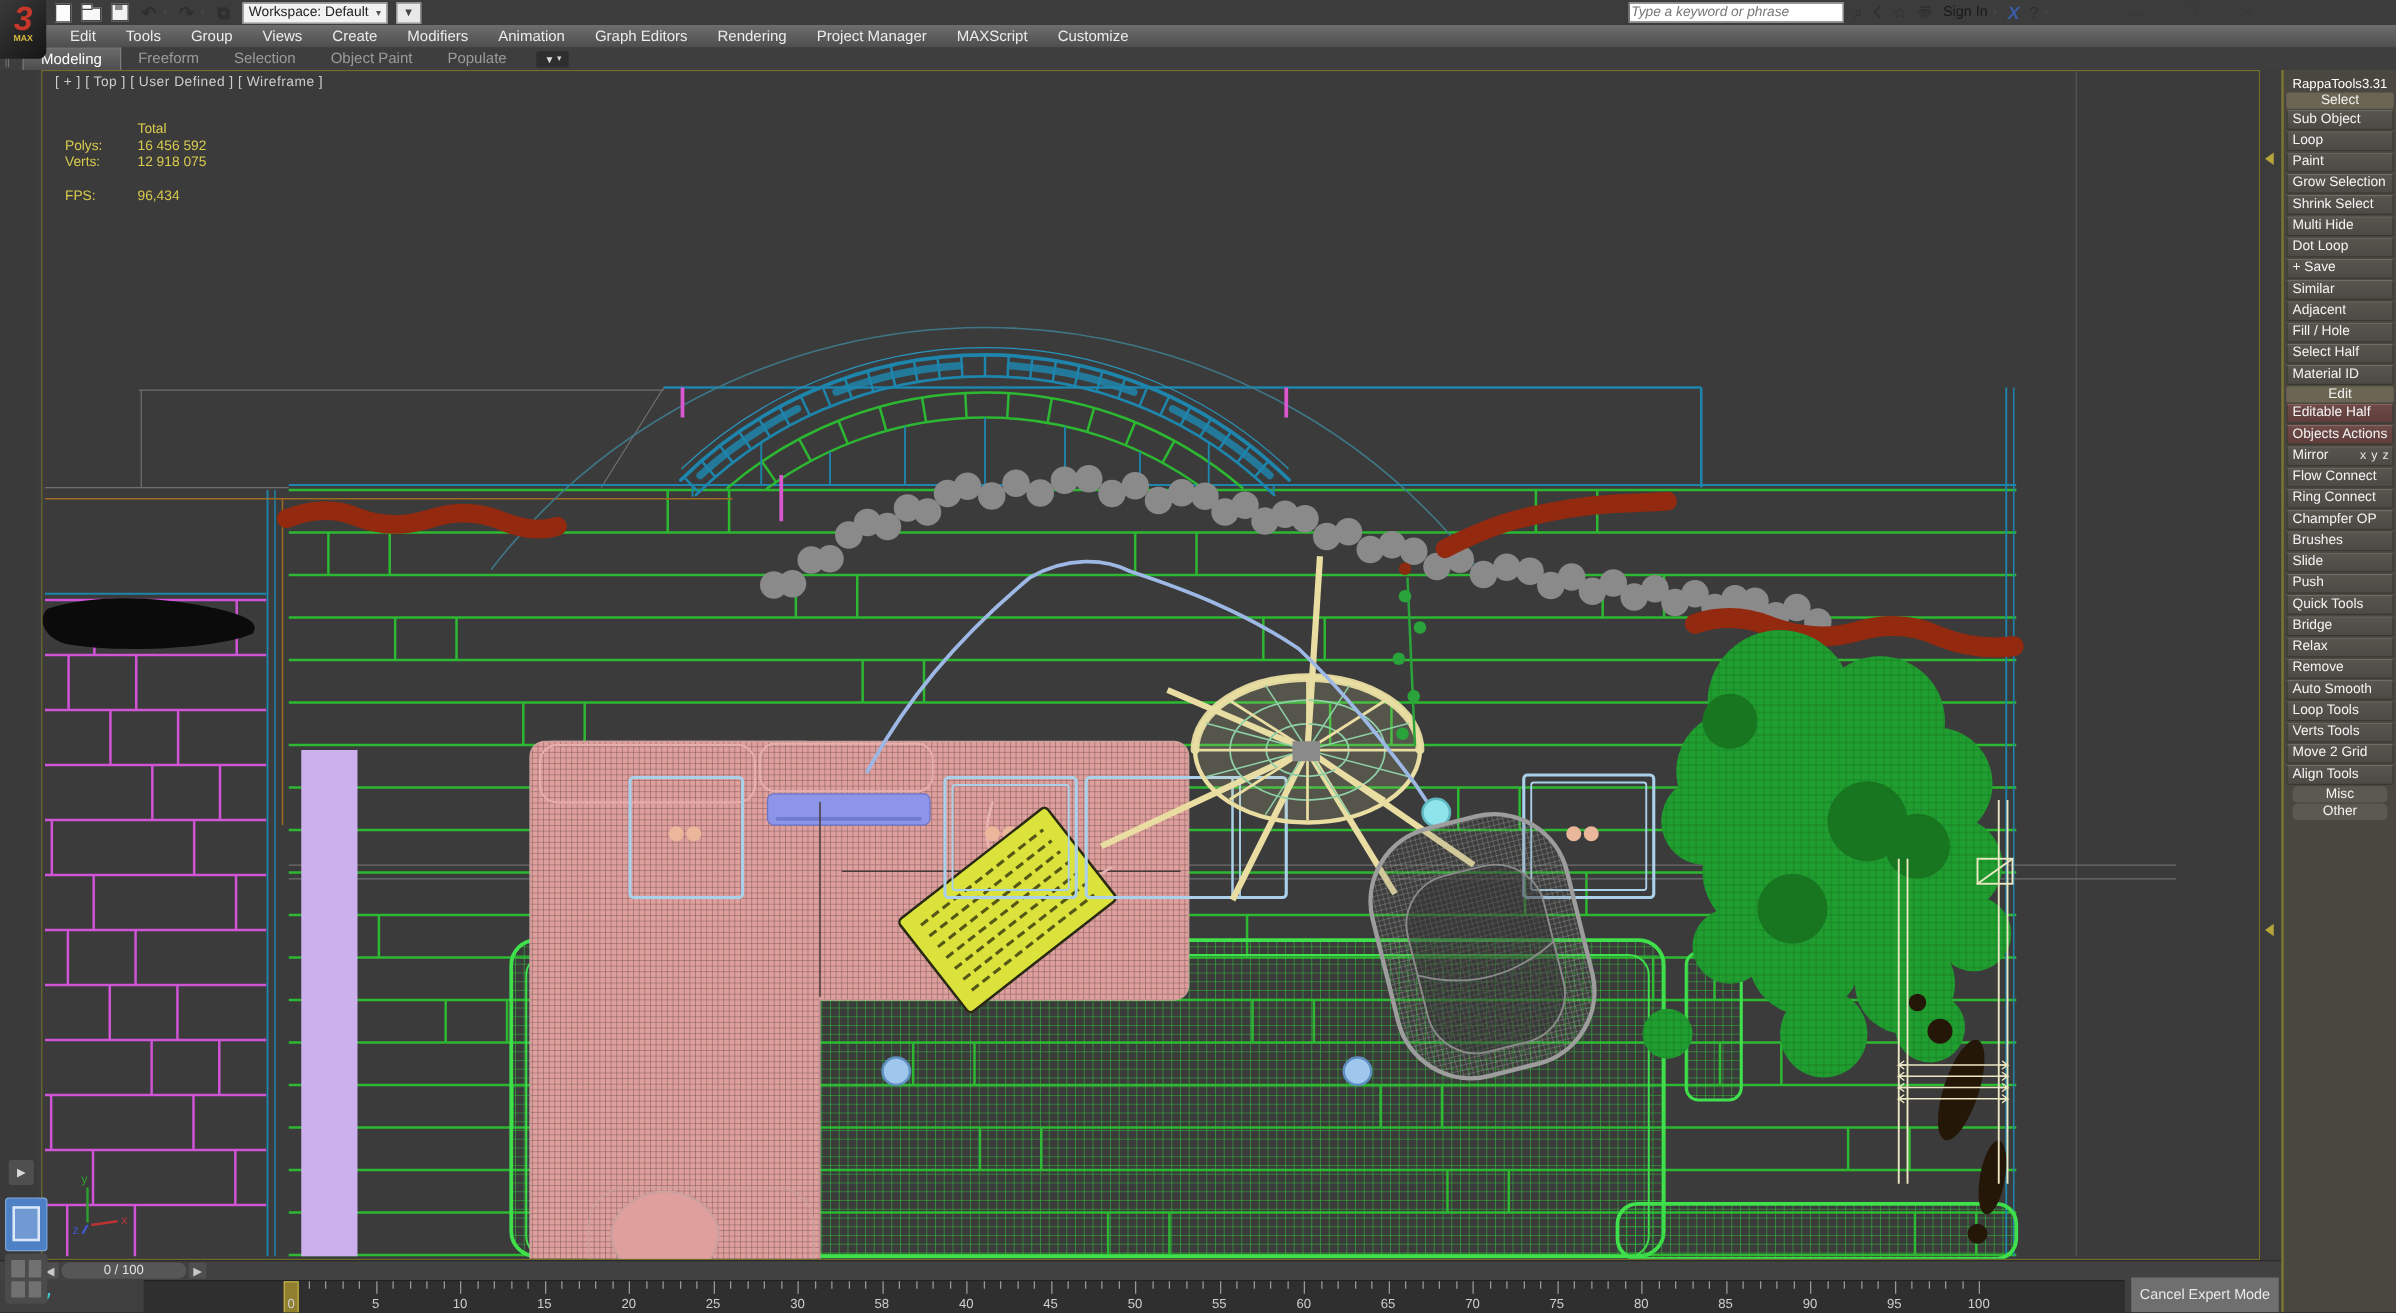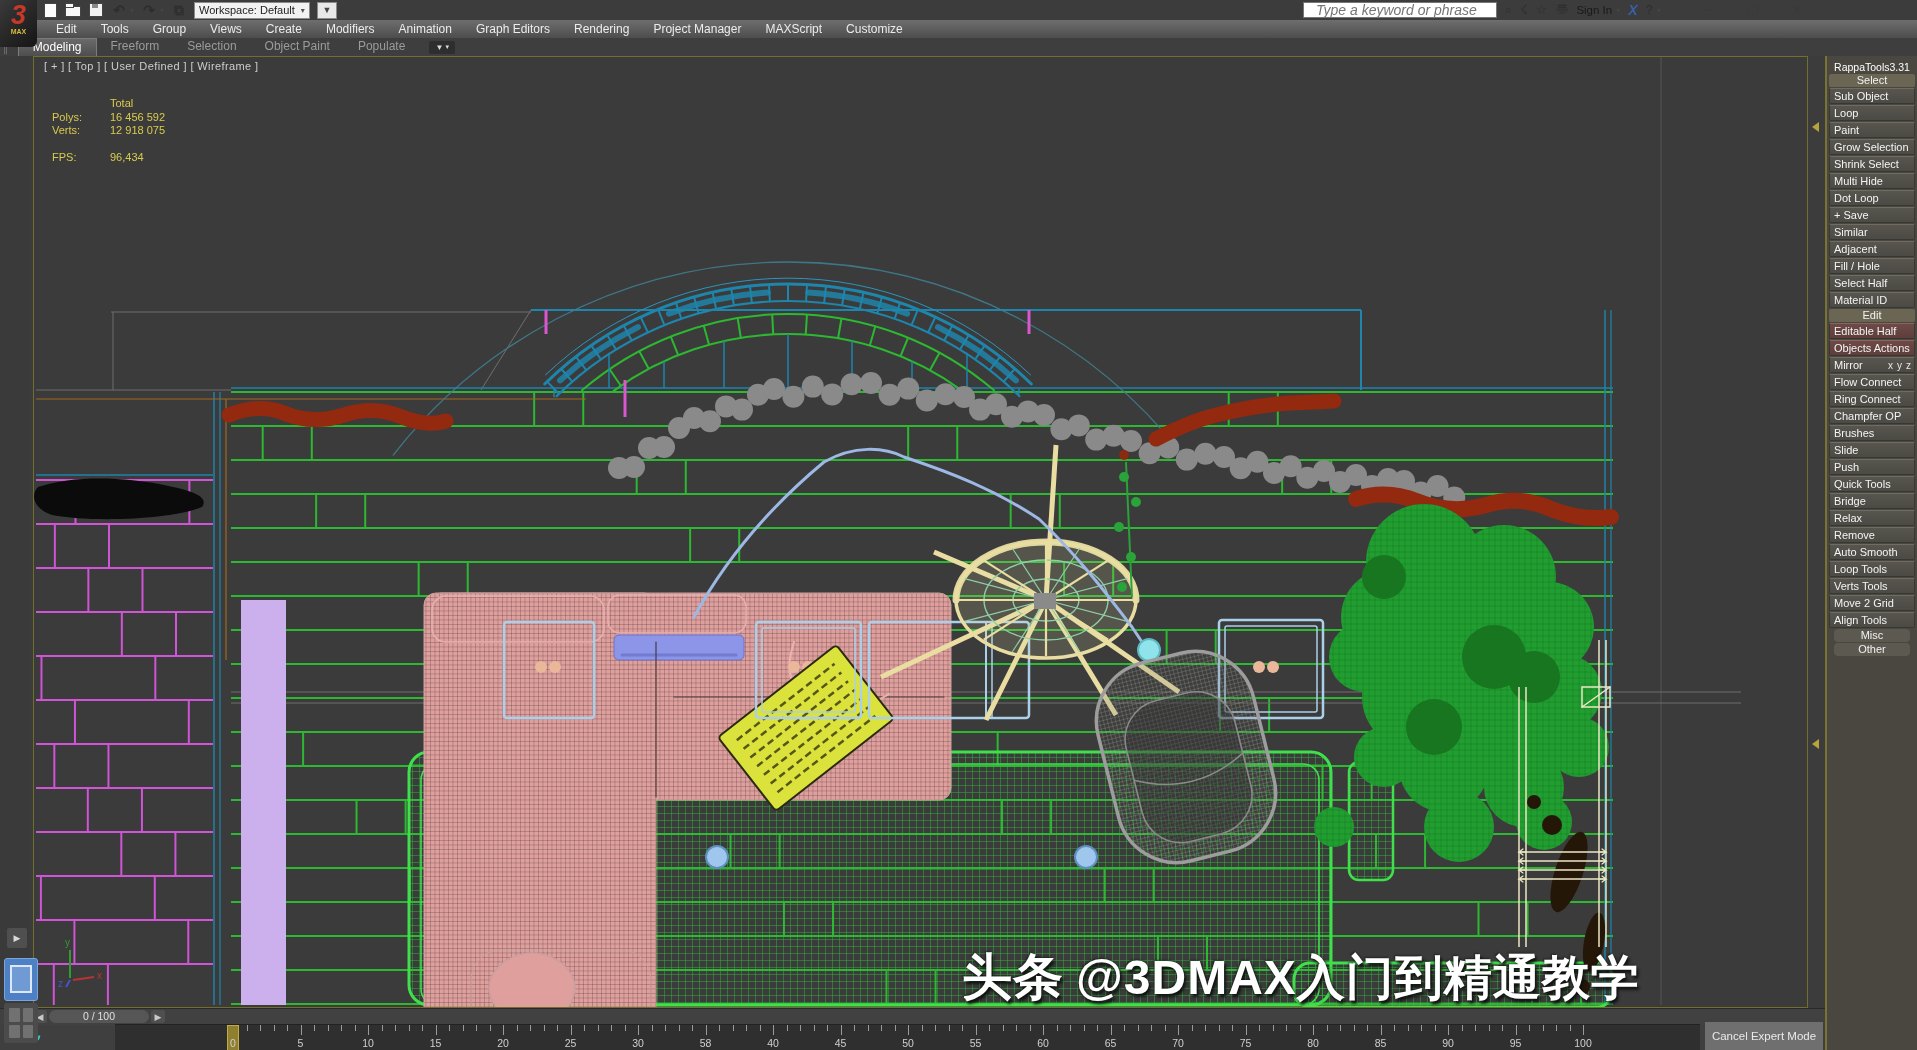--- a/index.html
+++ b/index.html
@@ -27,21 +27,21 @@
   .workspace{display:flex;align-items:center;background:#f2f2f2;border:1px solid #8a8a8a;
     height:15px;padding:0 4px;font-size:11px;color:#222;gap:6px;}
   .ws-drop{font-size:8px;color:#555;}
   .flyout-bar{width:18px;height:15px;background:#e8e8e8;border:1px solid #8a8a8a;
     display:flex;align-items:center;justify-content:center;font-size:9px;color:#444;}
   .title-text{position:absolute;left:0;top:2px;width:100%;text-align:center;
     font-size:12px;color:#161616;z-index:201;}
   .title-text b{font-weight:normal;margin-right:26px;}
   .infocenter{position:absolute;left:1303px;top:1px;height:18px;display:flex;align-items:center;gap:8px;z-index:206;}
   .search-box{width:168px;height:14px;background:#fff;border:1px solid #767676;
-    font-size:14px;font-style:italic;color:#777;padding:0 12px;font-family:"Liberation Sans",sans-serif;}
+    font-size:11px;font-style:italic;color:#777;padding:0 1px;font-family:"Liberation Sans",sans-serif;}
   .ic-dark{color:#2e2e2e;font-size:13px;line-height:16px;}
   .signin{font-size:11.5px;color:#1a1a1a;}
   .x-logo{color:#3b5ea8;font-weight:bold;font-style:italic;font-size:14px;}
   .winbtns{position:absolute;left:1700px;top:2px;display:flex;gap:26px;z-index:206;}
   .winbtn{color:#3a3a3a;font-size:13px;width:18px;text-align:center;}
 
   
   .menubar{position:absolute;left:0;top:20px;width:1917px;height:18px;
     background:linear-gradient(#6e6e6e,#4d4d4d);z-index:150;display:flex;align-items:center;padding-left:44px;box-sizing:border-box;}
   .menu-item{color:#ececec;font-size:12px;padding:0 12px;line-height:18px;}
@@ -80,21 +80,21 @@
     border-bottom:5px solid transparent;border-right:7px solid #b5a53a;}
 
   
   .panel{position:absolute;left:1825px;top:56px;width:92px;height:994px;background:#49473f;
     border-left:2px solid #7a7433;z-index:95;box-sizing:border-box;padding:3px 1px 0 1px;}
   .panel-title{color:#fff;font-size:10.5px;font-weight:normal;text-align:center;margin:2px 0 1px 0;}
   .p-header{background:#6b6553;color:#f2f2f2;font-size:11px;text-align:center;height:13px;
     line-height:13px;margin:1px 1px;border-radius:2px;}
   .p-btn{background:linear-gradient(#57554e,#4c4a44);border:1px solid #393830;border-top-color:#6e6c64;
     color:#f4f4f4;font-size:11px;height:14px;line-height:13px;padding:0 0 0 4px;margin:1px 1px;
-    border-radius:2px;white-space:nowrap;overflow:hidden;display:flex;align-items:center;}
+    border-radius:2px;white-space:nowrap;overflow:hidden;display:flex;}
   .p-btn.maroon{background:linear-gradient(#6e4a47,#5e3d3a);border-top-color:#8a6560;}
   .p-btn .axes{margin-left:auto;padding-right:3px;display:flex;gap:4px;font-size:10px;color:#e8e8e8;}
   .p-footer{background:#5c5950;color:#f2f2f2;font-size:11px;text-align:center;height:13px;line-height:13px;
     margin:1px 6px;border-radius:4px;}
 
   
   .bottombar{position:absolute;left:0;top:1008px;width:1825px;height:42px;background:#3f3f3f;z-index:90;}
   .tslider-row{position:absolute;left:0;top:0;width:100%;height:16px;background:#414141;border-top:1px solid #2a2a2a;}
   .nav-btn{position:absolute;top:1px;width:14px;height:13px;background:#4f4f4f;border-radius:2px;
     color:#c8c8c8;font-size:9px;display:flex;align-items:center;justify-content:center;}
@@ -898,17 +898,14 @@
         <span class="tick" style="left: 1441px; height: 6px;"></span>
         <span class="tick" style="left: 1454.5px; height: 6px;"></span>
         <span class="tick" style="left: 1468px; height: 10px;"></span>
         <span class="tick-label" style="left: 1468px;">100</span>
         <div class="time-marker" style="left: 112px;"></div>
         <span class="tick-label" style="left: 118px;">0</span>
       </div>
     <div class="cancel-btn">Cancel Expert Mode</div>
   </div>
 
-  <div class="watermark">
-    <span class="badge">头条</span><span>@3DMAX入门到精通教学</span>
-  </div>
 
 </div>
 
 </body></html>

